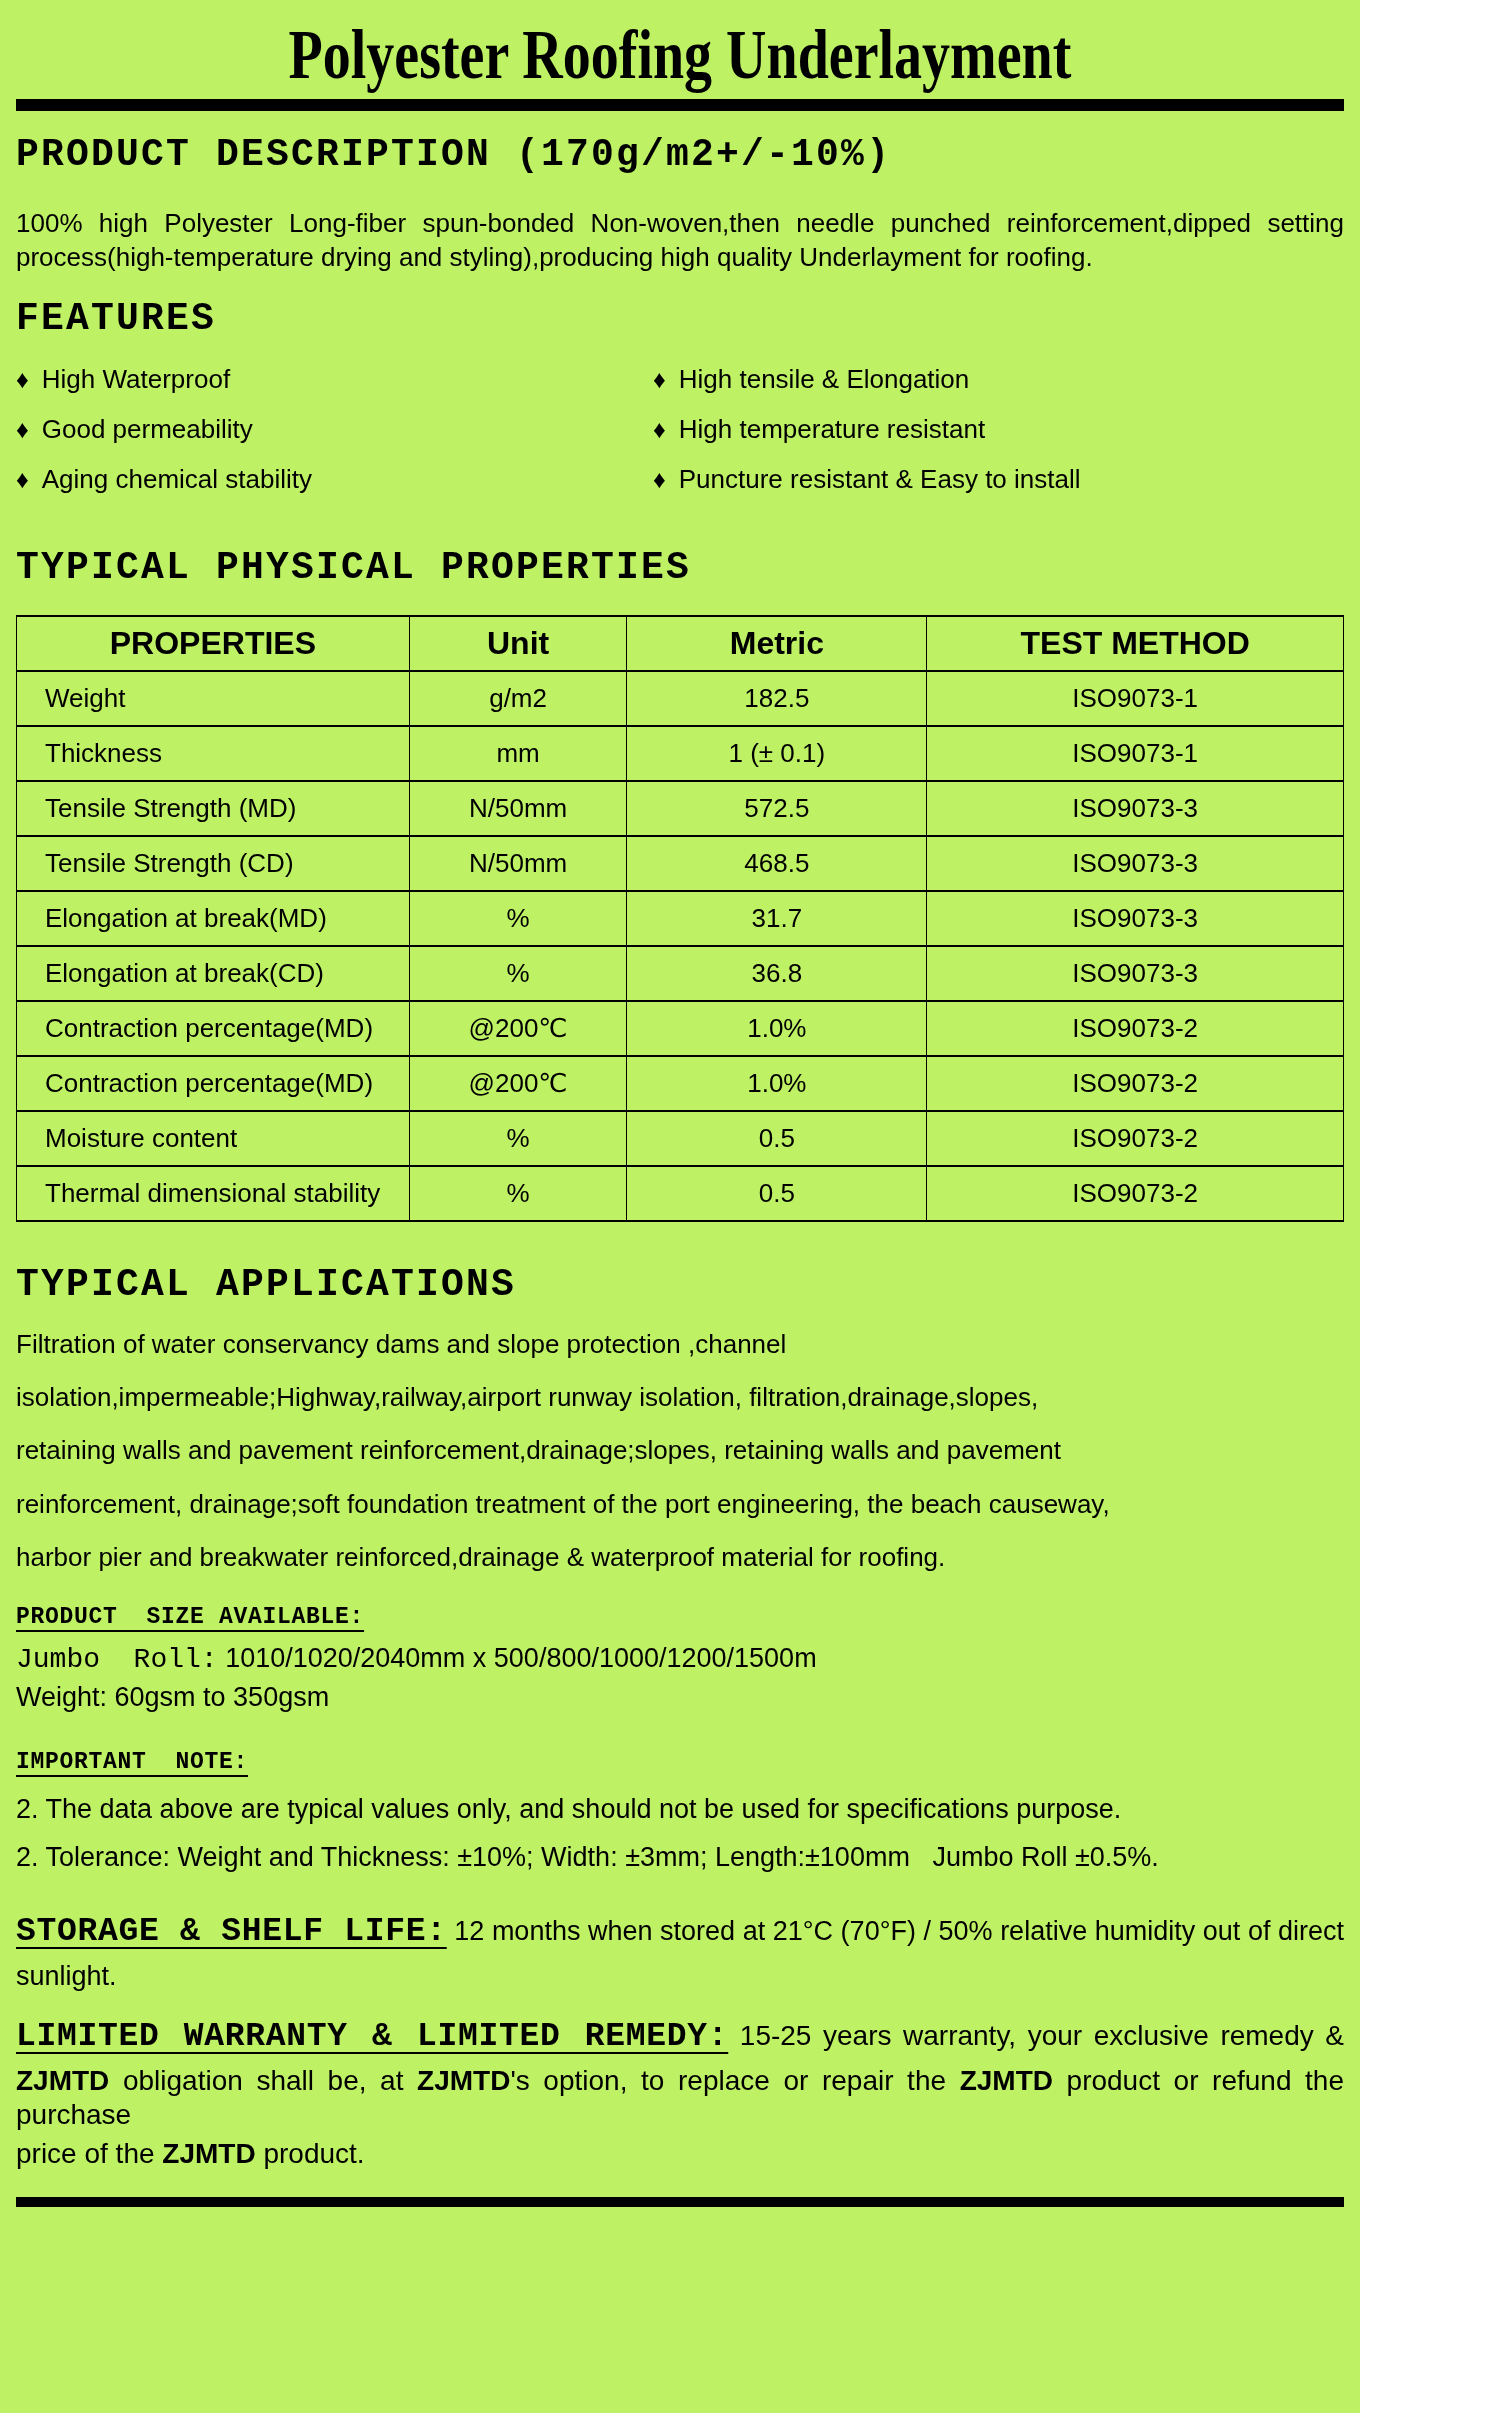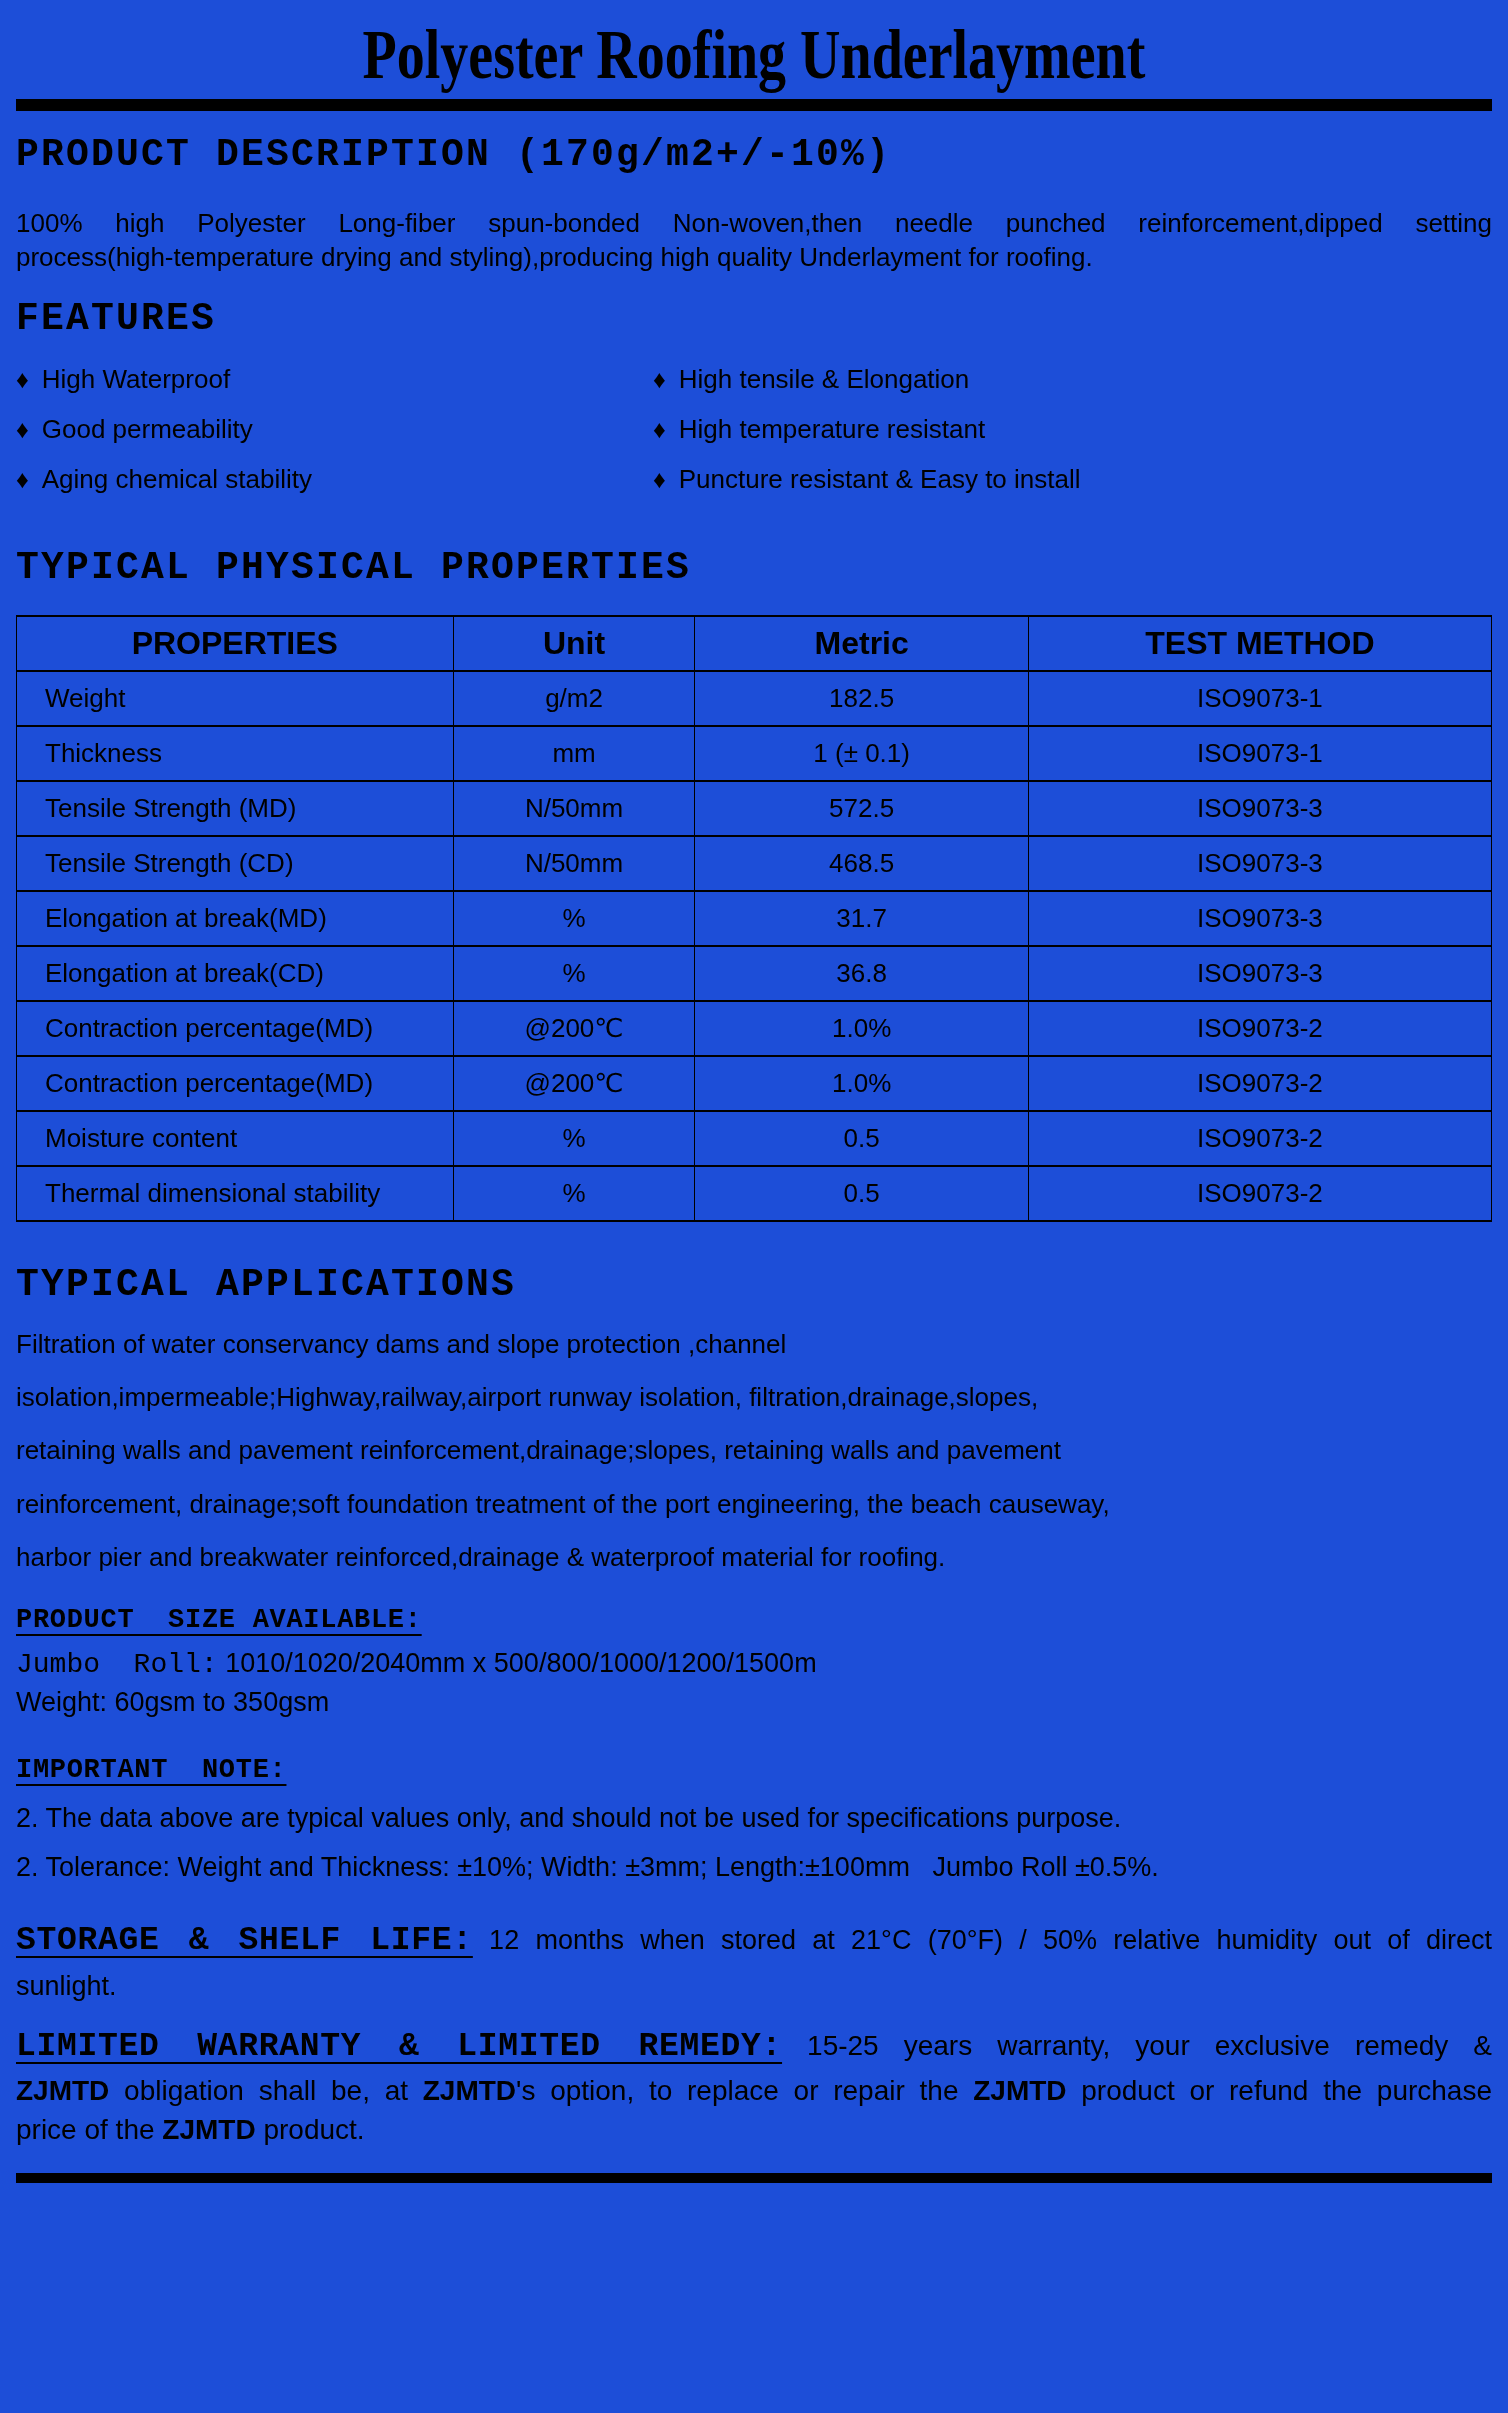--- a/index.html
+++ b/index.html
@@ -1,21 +1,21 @@
 <!DOCTYPE html>
 <html style="font-size:11.6px"><head>
 <meta charset="utf-8">
 <style>
   html,body { margin:0; padding:0; background:#ffffff; }
   .page {
     position:relative;
-    width:1508px; height:2413px;
+    width:1360px; height:2413px;
     box-sizing:border-box;
     padding:0 16px;
-    background:#1d4ed8;
+    background:#bef264;
     color:#000000;
     font-family:"Liberation Sans","DejaVu Sans",sans-serif;
     overflow:hidden;
   }
   .doc-title {
     font-family:"Liberation Serif","DejaVu Serif",serif;
     font-weight:700;
     font-size:70px;
     line-height:1.04;
     text-align:center;
@@ -36,21 +36,21 @@
     line-height:1.15;
   }
   #h-desc { margin-top:22px; }
   #h-features { margin-top:22px; }
   #h-props { margin-top:51px; }
   #h-apps { margin-top:41px; }
 
   .h-sub {
     font-family:"Liberation Mono","DejaVu Sans Mono",monospace;
     font-weight:700;
-    font-size:27px;
+    font-size:23px;
     letter-spacing:0.7px;
     white-space:pre-wrap;
     text-decoration:underline;
     text-decoration-thickness:2.2px;
     text-underline-offset:7.3px;
     line-height:1.2;
   }
   #h-size { margin-top:31px; }
   #h-note { margin-top:36px; }
 

